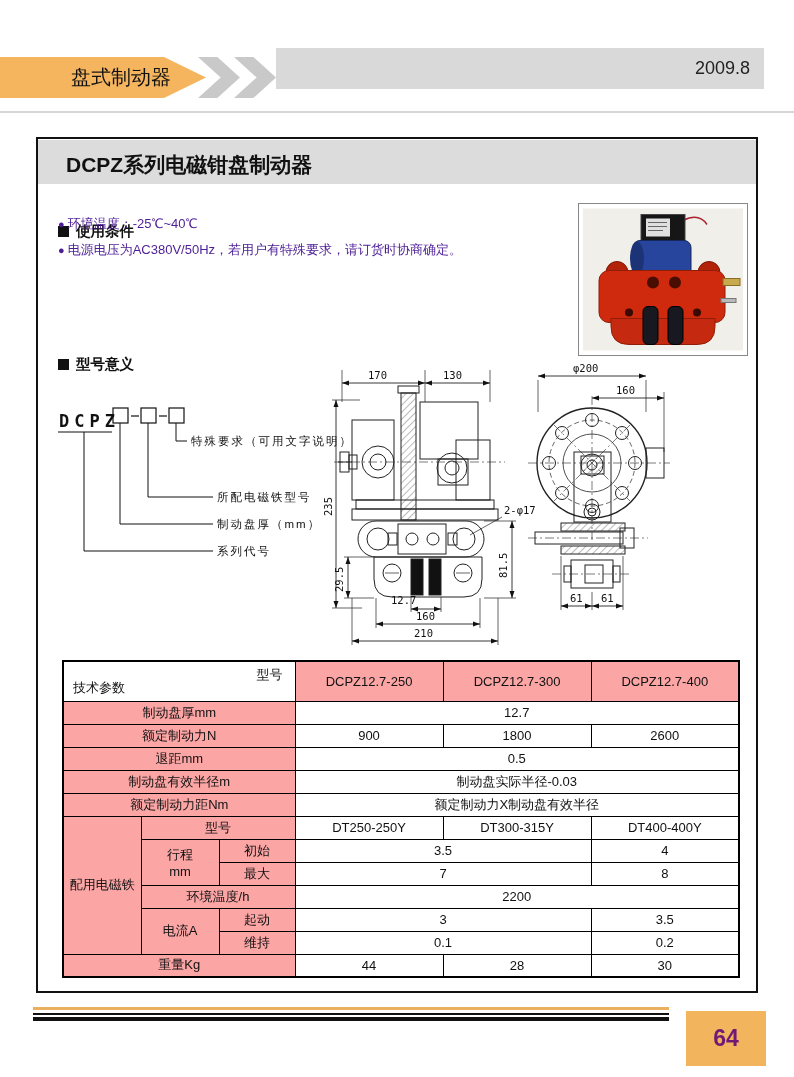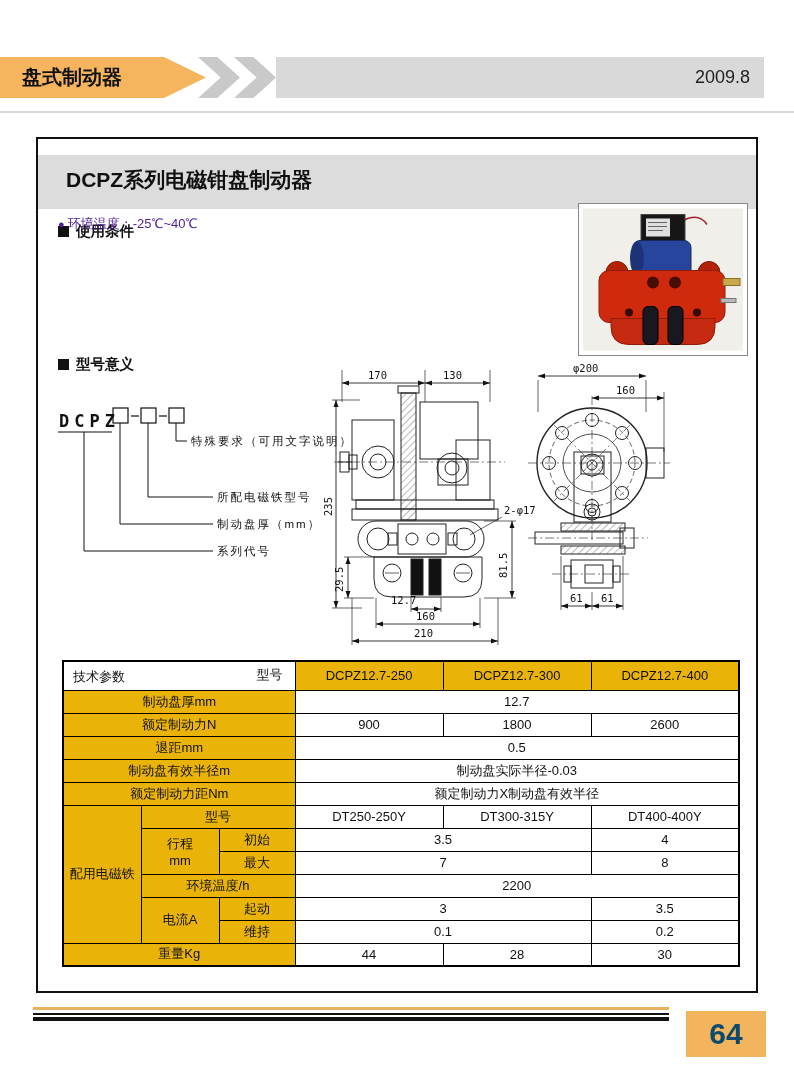--- a/index.html
+++ b/index.html
@@ -1,32 +1,32 @@
 <!DOCTYPE html>
 <html><head>
 <meta charset="utf-8">
 <style>
   * { margin:0; padding:0; box-sizing:border-box; }
   html,body { width:794px; height:1077px; overflow:hidden; }
   body { position:relative; background:#ffffff; font-family:"Liberation Sans",sans-serif; color:#111; }
 
   
-  .hdr-band { position:absolute; left:276px; top:57px; width:488px; height:41px; background:#d9d9d9; }
+  .hdr-band { position:absolute; left:276px; top:48px; width:488px; height:41px; background:#d9d9d9; }
   .hdr-date { position:absolute; right:14px; top:0; line-height:41px; font-size:18px; color:#222; }
   .hdr-ribbon { position:absolute; left:0; top:57px; width:206px; height:41px; background:#f5b55f;
     clip-path:polygon(0 0,164px 0,206px 50%,164px 100%,0 100%); }
-  .hdr-ribbon span { display:block; padding-left:22px; line-height:41px; font-size:20px; font-weight:bold; color:#111; }
+  .hdr-ribbon span { display:block; padding-left:71px; line-height:41px; font-size:20px; font-weight:normal; color:#111; }
   .chev { position:absolute; top:57px; width:42px; height:41px; background:#c9c9c9;
     clip-path:polygon(0 0,46% 0,100% 50%,46% 100%,0 100%,54% 50%); }
   .chev1 { left:198px; } .chev2 { left:234px; }
   .hdr-sep { position:absolute; left:0; top:111px; width:794px; height:2px; background:#d6d6d6; }
 
   
   .content-box { position:absolute; left:36px; top:137px; width:722px; height:856px; border:2px solid #111; background:#fff; }
-  .title-band { position:absolute; left:38px; top:155px; width:718px; height:54px; background:#dcdcdc; }
+  .title-band { position:absolute; left:38px; top:140px; width:718px; height:44px; background:#dcdcdc; }
   .title-band h1 { padding-left:28px; line-height:50px; font-size:21px; font-weight:bold; color:#111; }
 
   .sec-head { position:absolute; display:flex; align-items:center; gap:7px; font-size:14.5px; font-weight:bold;margin-top:24px; }
   .sq { width:11px; height:11px; background:#111; flex:0 0 auto; }
   .sec-usage { left:58px; top:198px; }
   .sec-model { left:58px; top:331px; }
 
   ul.cond { position:absolute; left:58px; top:216px; width:520px; list-style:none; }
   ul.cond li { font-size:13px; line-height:16px; margin-bottom:10px; color:#4c1d95; }
   ul.cond li::before { content:"● "; font-size:11px; }
@@ -37,34 +37,34 @@
 
   
   svg.drawing { position:absolute; left:50px; top:360px; width:700px; height:300px; }
   svg.drawing text { fill:#111; stroke:none; font-family:"DejaVu Sans Mono",monospace; font-size:10.5px; }
   svg.drawing text.code { font-size:17px; font-weight:bold; letter-spacing:5px; }
   svg.drawing text.callout { font-family:"Liberation Sans",sans-serif; font-size:11.5px; letter-spacing:2px; }
 
   
   table.spec { position:absolute; left:62px; top:660px; width:676px; border-collapse:collapse; table-layout:fixed; border:2px solid #000; }
   table.spec td { border:1px solid #000; text-align:center; font-size:13px; height:23px; padding:0 2px; background:#fff; overflow:hidden; }
-  table.spec tr.hrow td { height:29px; }
-  table.spec td.g { background:#eab308; }
+  table.spec tr.hrow td { height:40px; }
+  table.spec td.g { background:#fca5a5; }
   td.corner { position:relative;
     background-image:linear-gradient(to bottom right, rgba(0,0,0,0) calc(50% - 1px), #000 calc(50% - 0.5px), #000 calc(50% + 0.5px), rgba(0,0,0,0) calc(50% + 1px));
     background-color:#e9e9e9; }
   .corner-param { position:absolute; left:9px; bottom:4px; font-size:13px; }
   .corner-model { position:absolute; right:12px; top:4px; font-size:13px; }
 
   
   .ft-orange { position:absolute; left:33px; top:1007px; width:636px; height:3px; background:#eab05e; }
   .ft-black1 { position:absolute; left:33px; top:1013px; width:636px; height:2px; background:#111; }
   .ft-black2 { position:absolute; left:33px; top:1017px; width:636px; height:4px; background:#111; }
-  .page-num { position:absolute; left:686px; top:1011px; width:80px; height:46px; background:#f2b45c;
-    display:flex; align-items:center; justify-content:center; font-size:30px; font-weight:bold; color:#0c4a6e; }
+  .page-num { position:absolute; left:686px; top:1011px; width:80px; height:55px; background:#f2b45c;
+    display:flex; align-items:center; justify-content:center; font-size:23px; font-weight:bold; color:#701a75; }
 </style>
 </head>
 <body>
 
 <div>
   <div class="hdr-band">
     <span class="hdr-date">2009.8</span>
   </div>
   <div class="chev chev1"></div>
   <div class="chev chev2"></div>
@@ -80,20 +80,21 @@
   <h1>DCPZ系列电磁钳盘制动器</h1>
 </div>
 
 <div class="sec-head sec-usage">
   <span class="sq"></span>
   <span>使用条件</span>
 </div>
 
 <ul class="cond">
   <li>环境温度：-25℃~40℃</li>
+  <li>电源电压为AC380V/50Hz，若用户有特殊要求，请订货时协商确定。</li>
 </ul>
 
 <div class="photo-frame">
   <svg viewBox="0 0 160 142">
     <rect width="160" height="142" fill="#f1efe9"></rect>
     <path d="M100,12 q16,-8 24,4" stroke="#a23" stroke-width="1.5" fill="none"></path>
     <rect x="58" y="6" width="44" height="30" fill="#161616" stroke="#454545"></rect>
     <rect x="63" y="10" width="24" height="18" fill="#dfdfdf"></rect>
     <line x1="65" y1="14" x2="84" y2="14" stroke="#666"></line>
     <line x1="65" y1="18" x2="84" y2="18" stroke="#666"></line>

